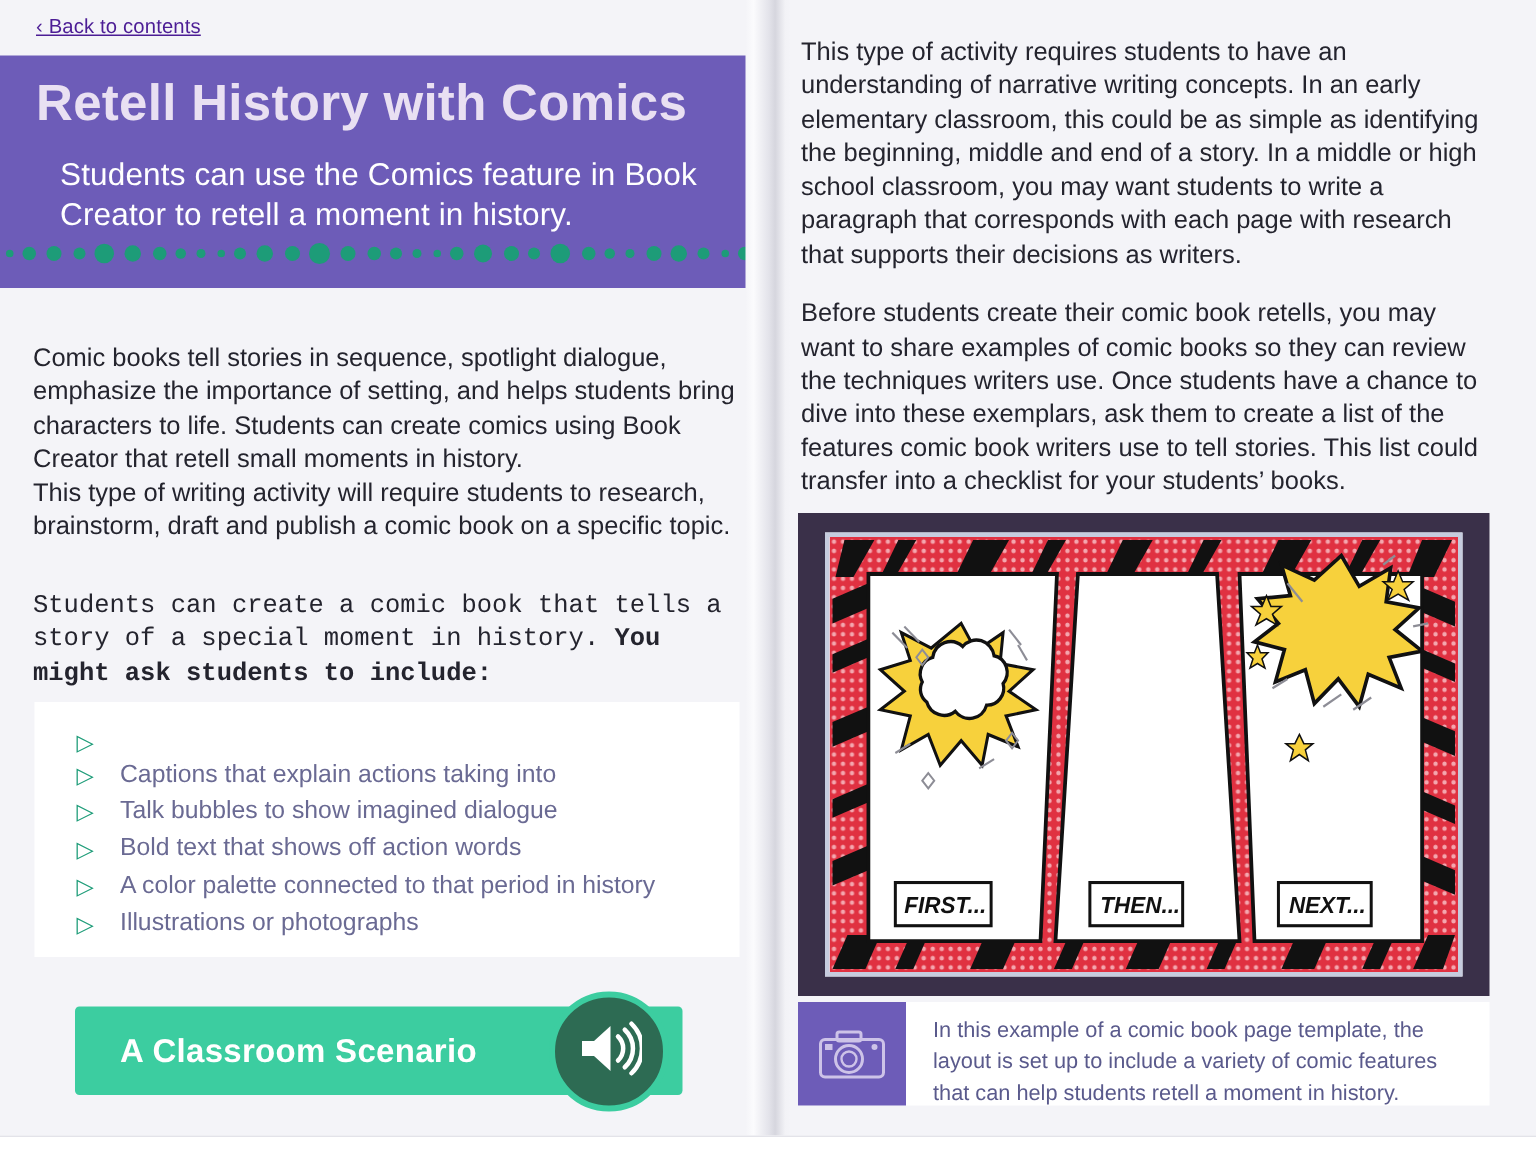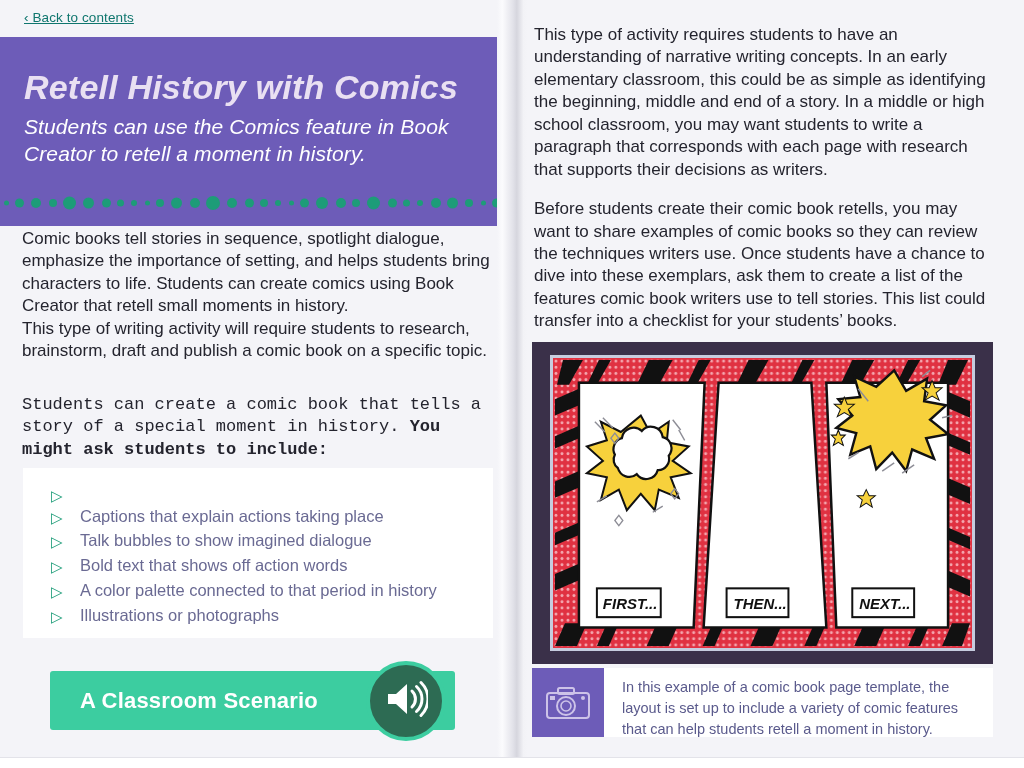--- a/index.html
+++ b/index.html
@@ -66,54 +66,53 @@
     background: #ffffff;
     border-top: 1px solid #e3e3e9;
     z-index: 9;
   }
 
   
   .back-link {
     position: absolute;
     left: 24px; top: 10px;
     font-size: 13.5px;
-    color: #0f766e;
+    color: #4c1d95;
     text-decoration: underline;
     letter-spacing: .1px;
     cursor: pointer;
     z-index: 7;
   }
 
   
   .banner {
     position: absolute;
     left: 0; top: 37px;
     width: 513px;
-    height: 189px;
+    height: 155px;
     background: #6d5cb8;
     box-sizing: border-box;
-    padding: 32px 24px 0 24px;
+    padding: 14px 24px 0 24px;
     overflow: hidden;
-    font-style: italic;
   }
   .banner-title {
     color: #e9e0f2;
     font-size: 34px;
     font-weight: 700;
     letter-spacing: .2px;
     line-height: 1.1;
     margin: 0 0 8px 0;
   }
   .banner-sub {
     color: #ffffff;
     font-size: 21px;
     font-weight: 400;
     line-height: 1.28;
     letter-spacing: .1px;
-    margin: 0;
+    margin: 16px;
     max-width: 460px;
   }
   .dot-row {
     position: absolute;
     left: 0; bottom: 14px;
     width: 513px;
     height: 18px;
   }
   .dot-row i {
     position: absolute;
@@ -318,21 +317,21 @@
     <p>Comic books tell stories in sequence, spotlight dialogue, emphasize the importance of setting, and helps students bring characters to life. Students can create comics using Book Creator that retell small moments in history.<br>This type of writing activity will require students to research, brainstorm, draft and publish a comic book on a specific topic.</p>
     <p><span>Students can create a comic book that tells a story of a special moment in history. </span><b>You might ask students to include:</b></p>
   </div>
 
   <div class="list-card" id="list-card">
       <div class="li">
         <span class="tri">▷</span>
       </div>
       <div class="li">
         <span class="tri">▷</span>
-        <span class="txt">Captions that explain actions taking place</span>
+        <span class="txt">Captions that explain actions taking into</span>
       </div>
       <div class="li">
         <span class="tri">▷</span>
         <span class="txt">Talk bubbles to show imagined dialogue</span>
       </div>
       <div class="li">
         <span class="tri">▷</span>
         <span class="txt">Bold text that shows off action words</span>
       </div>
       <div class="li">

